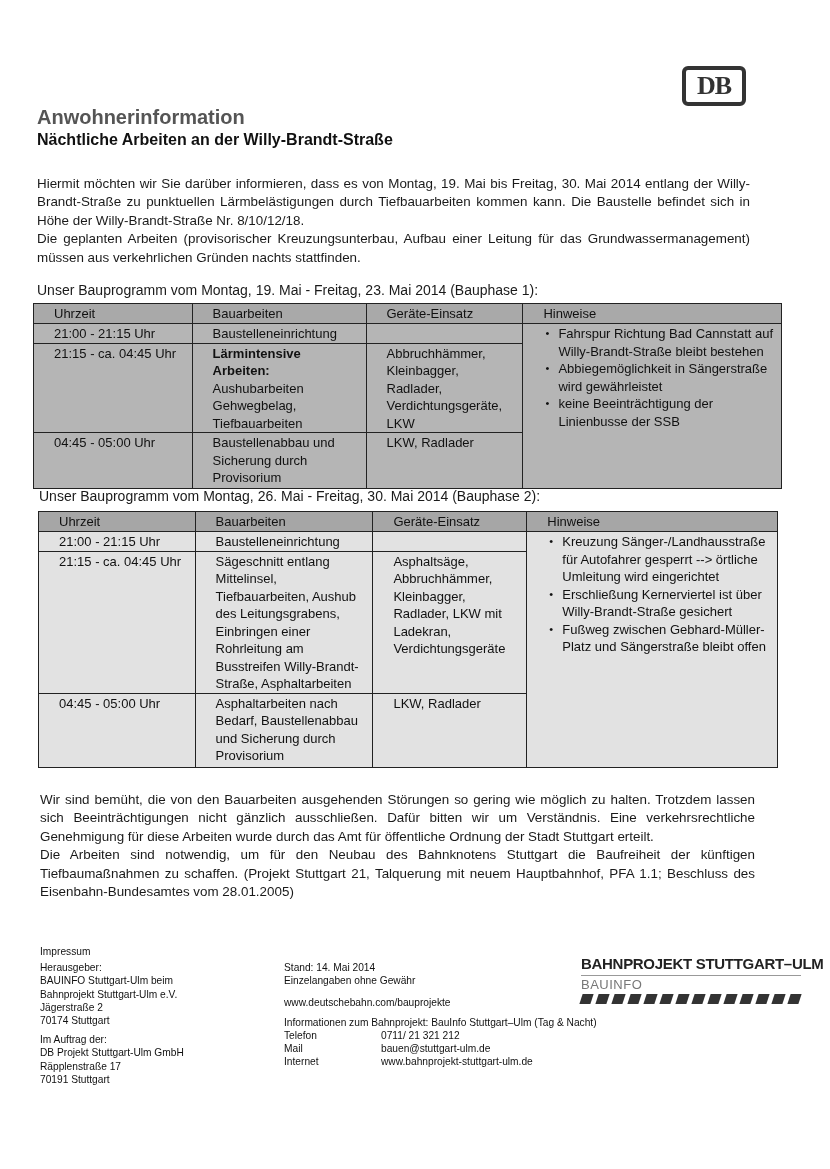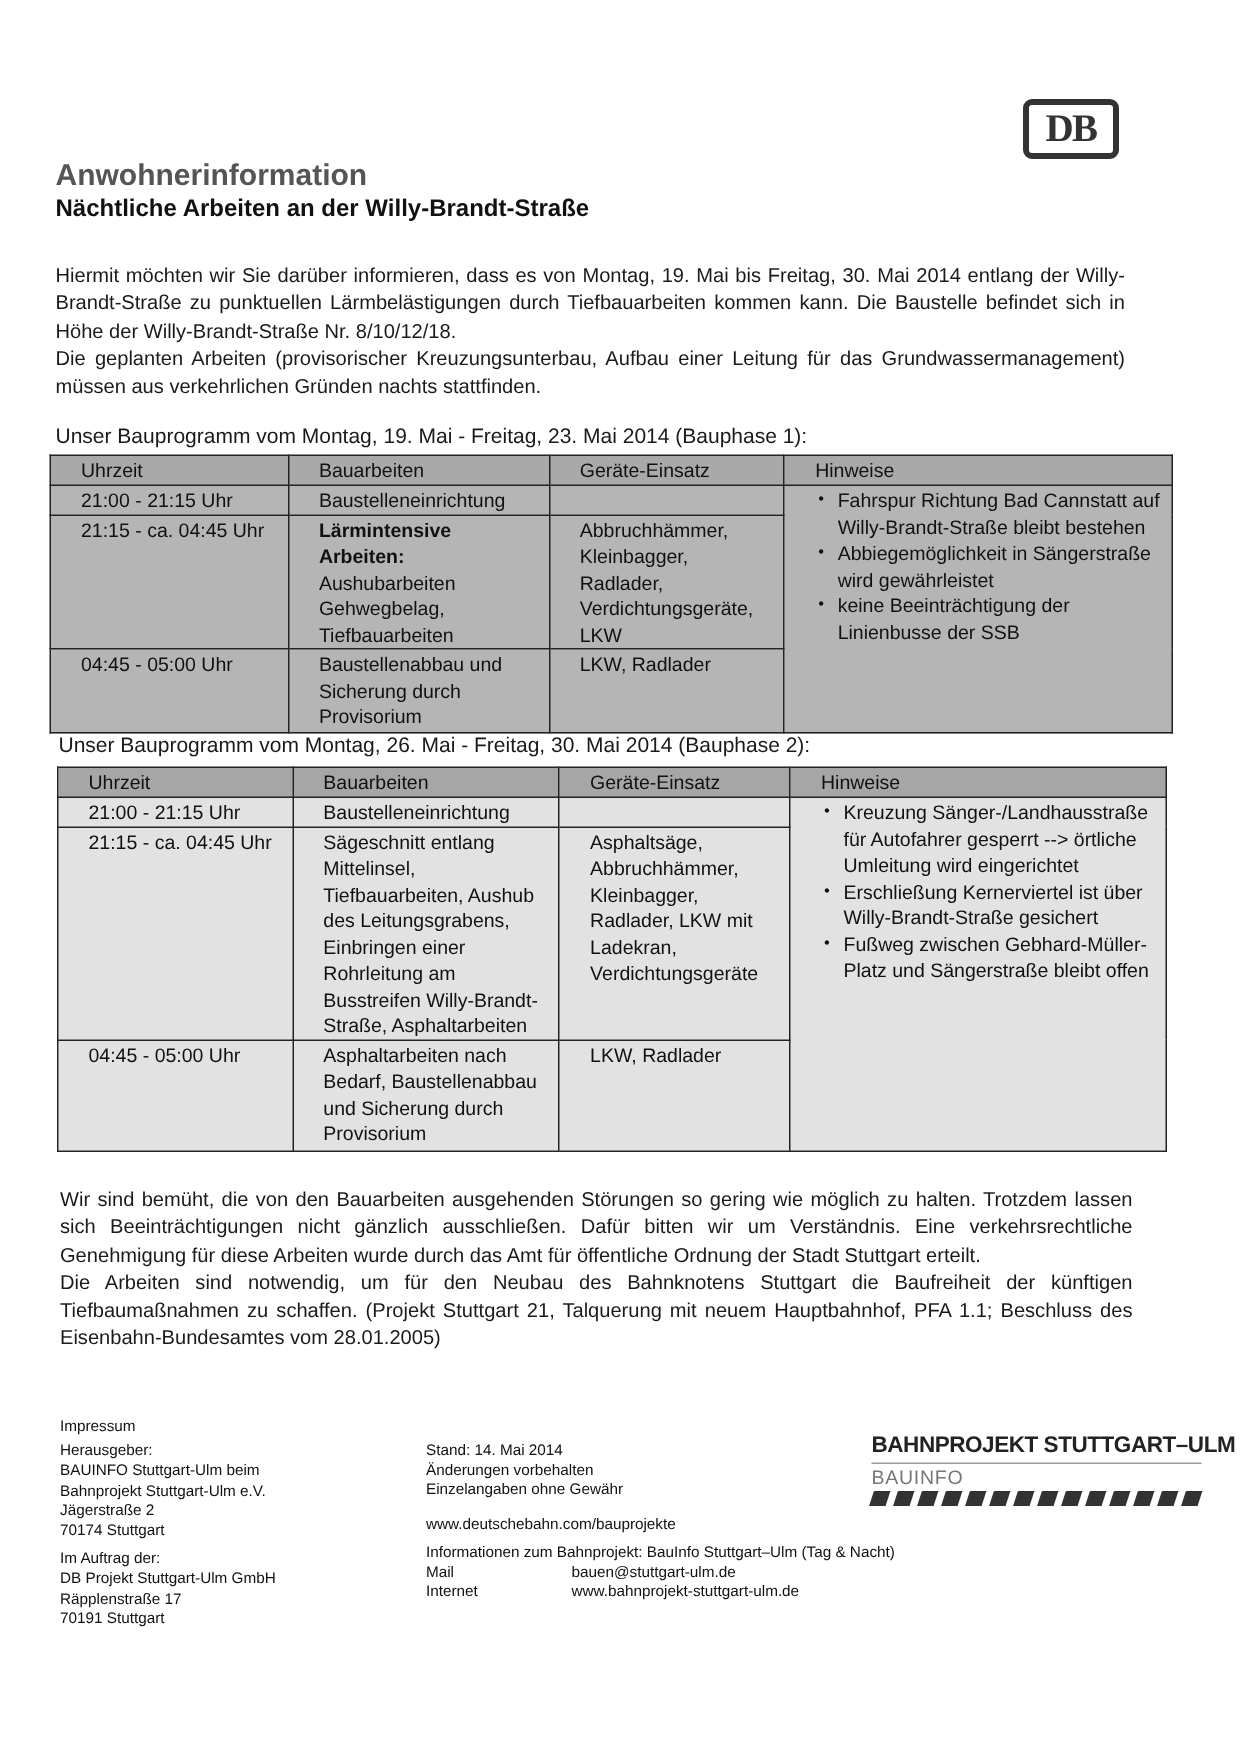--- a/index.html
+++ b/index.html
@@ -159,27 +159,30 @@
   <div>70174 Stuttgart</div>
   <div class="gap"></div>
   <div>Im Auftrag der:</div>
   <div>DB Projekt Stuttgart-Ulm GmbH</div>
   <div>Räpplenstraße 17</div>
   <div>70191 Stuttgart</div>
 </div>
 
 <div id="imp-mid" class="abs imp">
   <div>Stand: 14. Mai 2014</div>
-  <div>Änderungen vorbehalten</div>
   <div>Einzelangaben ohne Gewähr</div>
   <div class="gap" style="height:9px"></div>
   <div>www.deutschebahn.com/bauprojekte</div>
   <div class="gap"></div>
   <div>Informationen zum Bahnprojekt: BauInfo Stuttgart–Ulm (Tag &amp; Nacht)</div>
   <div class="kv">
+    <span class="k">Telefon</span>
+    <span>0711/ 21 321 212</span>
+  </div>
+  <div class="kv">
     <span class="k">Mail</span>
     <span>bauen@stuttgart-ulm.de</span>
   </div>
   <div class="kv">
     <span class="k">Internet</span>
     <span>www.bahnprojekt-stuttgart-ulm.de</span>
   </div>
 </div>
 
 <div id="brand" class="abs">

